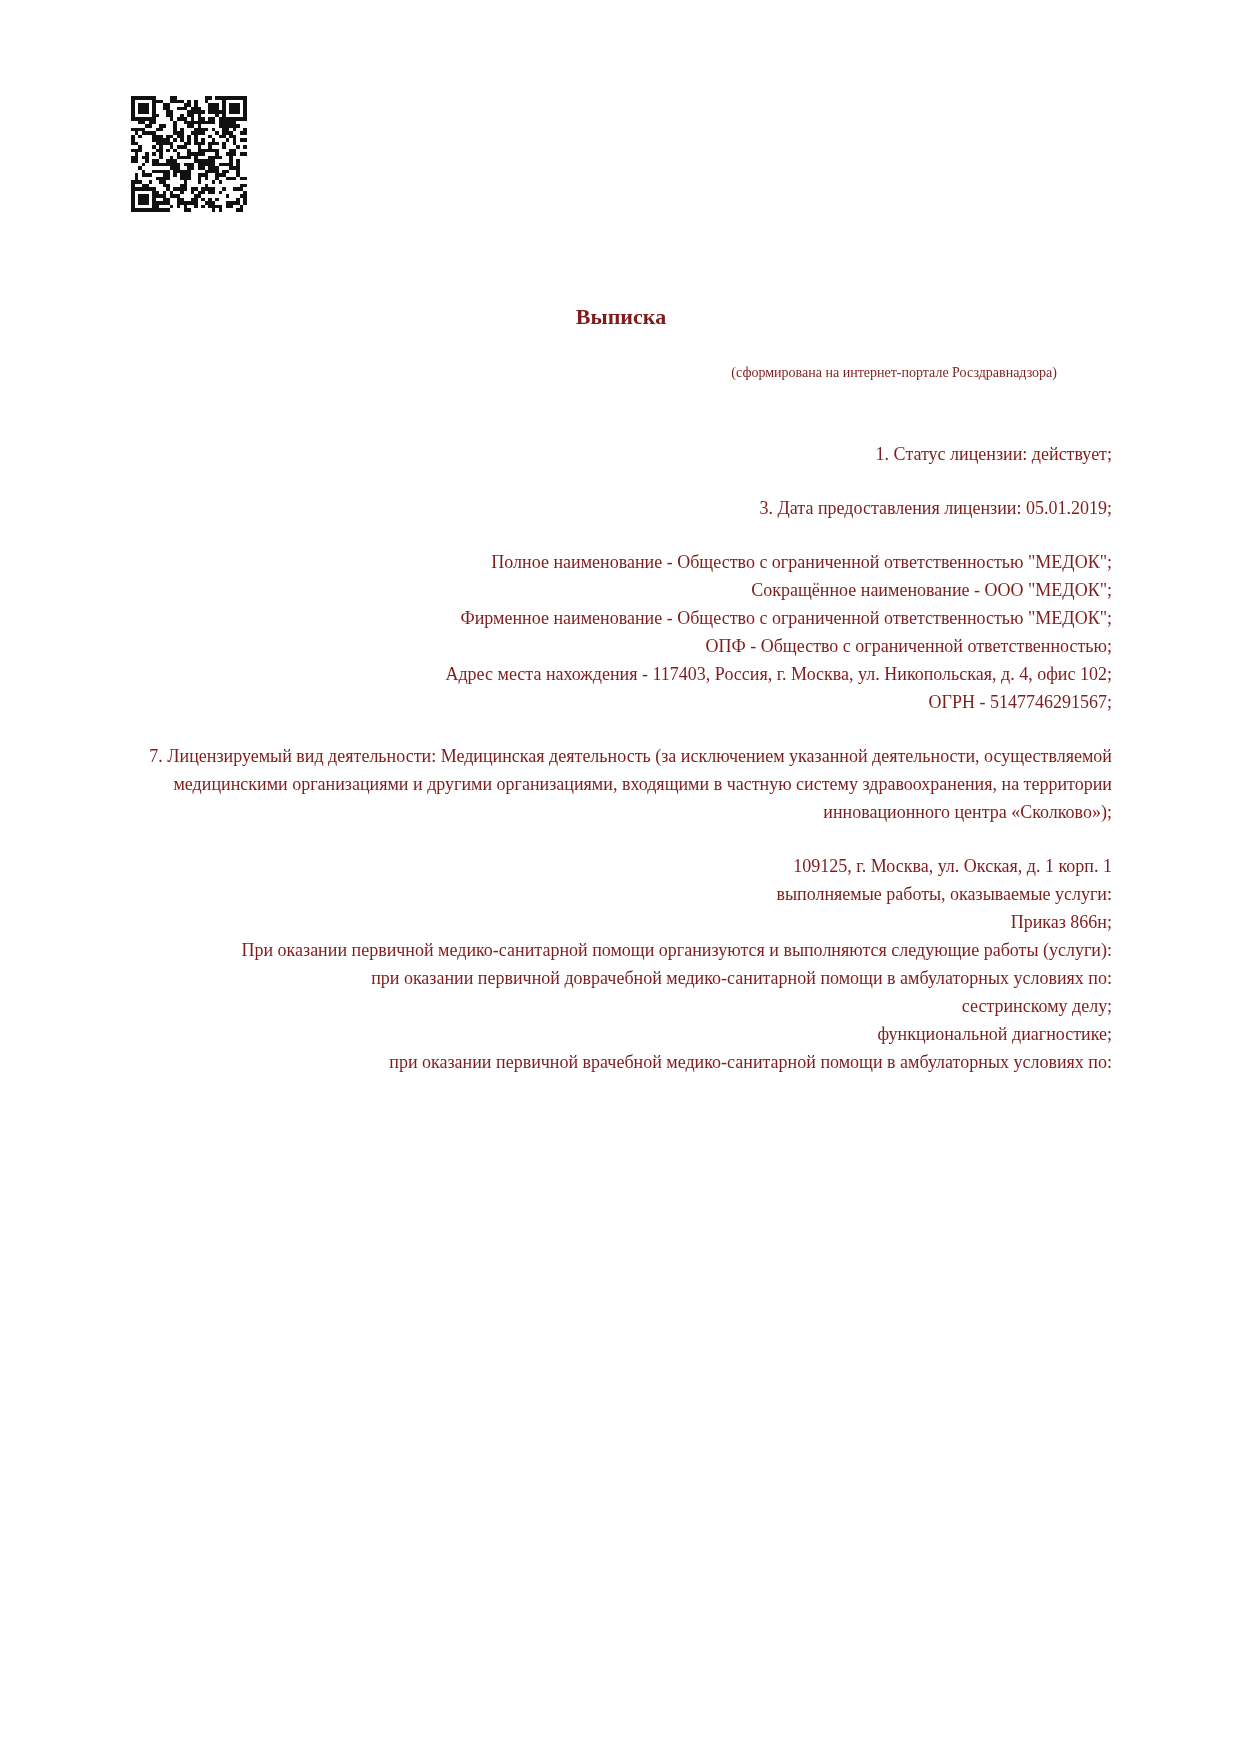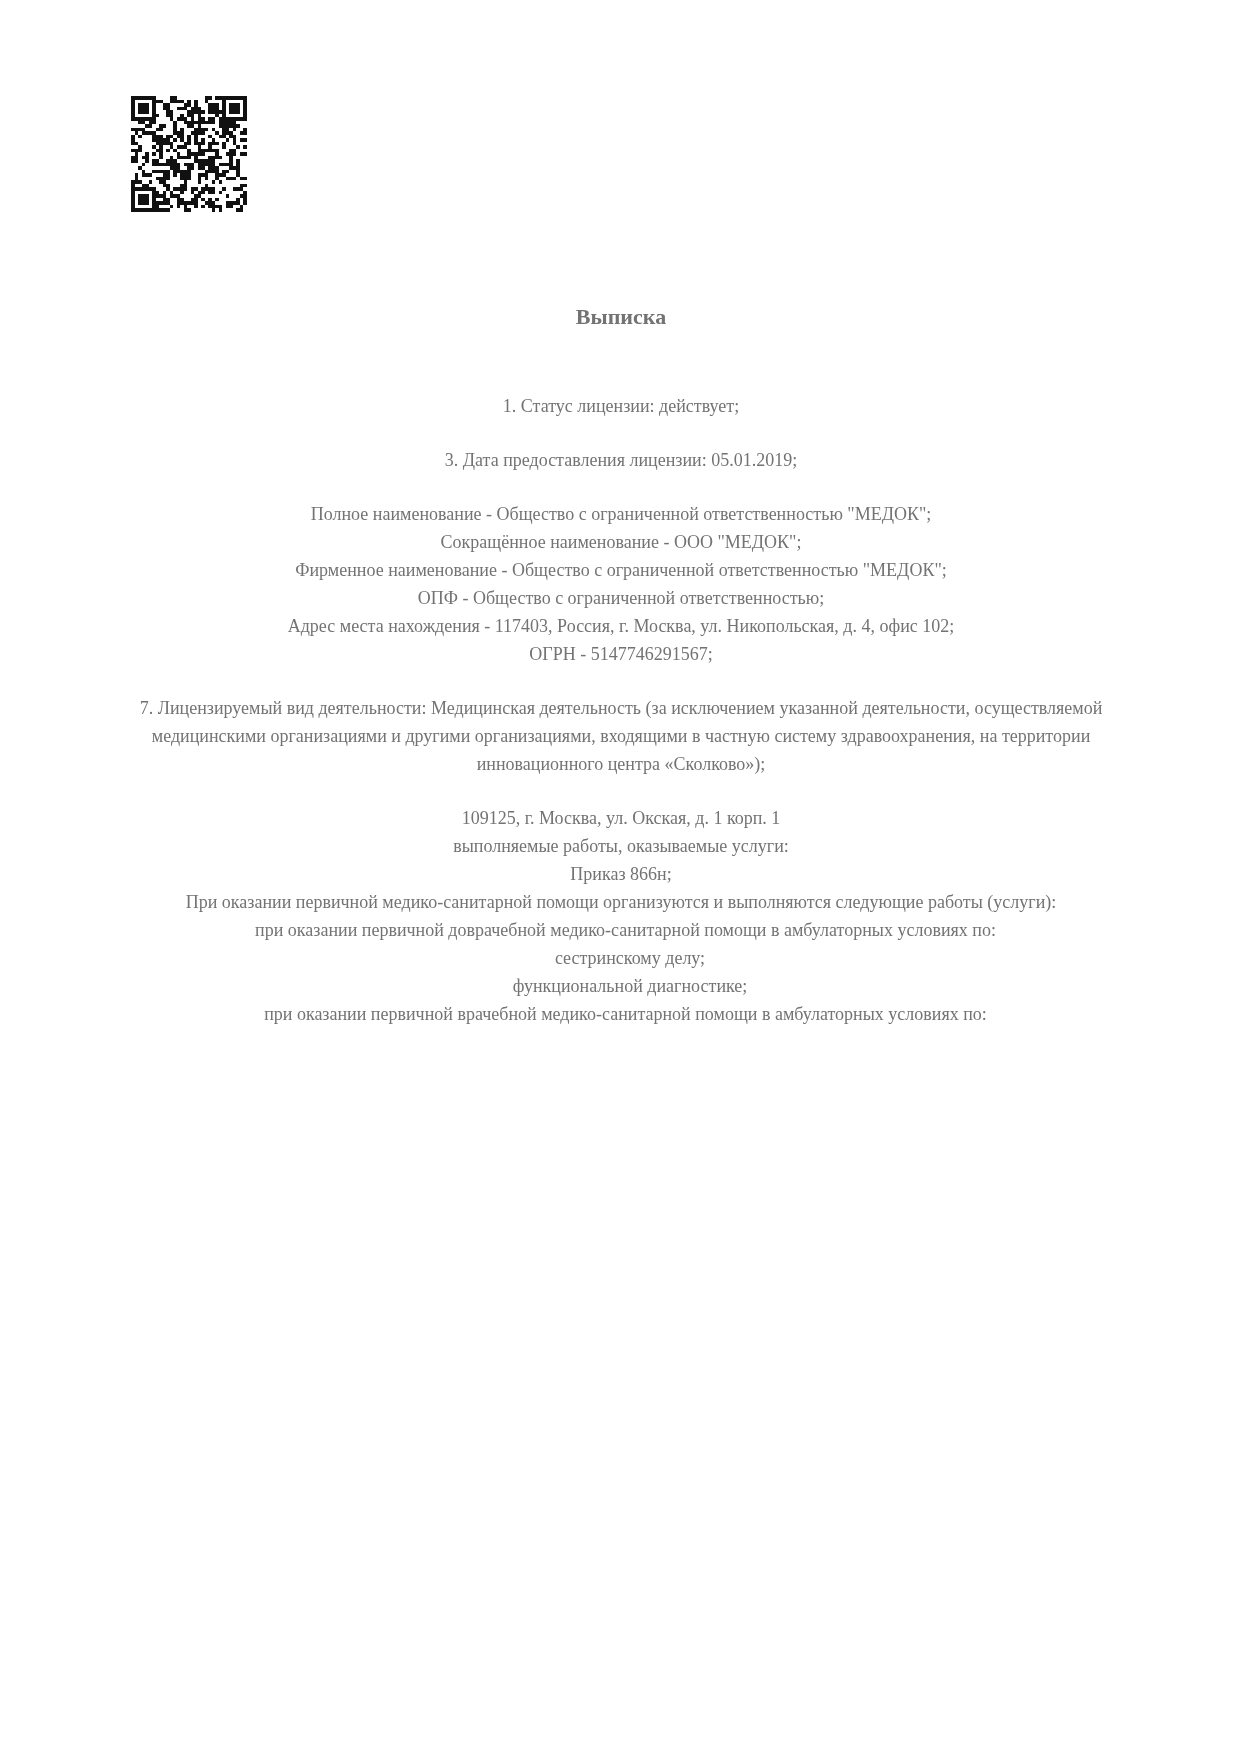--- a/index.html
+++ b/index.html
@@ -3,21 +3,21 @@
 <meta charset="utf-8">
 <style>
   * { margin: 0; padding: 0; box-sizing: border-box; }
   html, body { background: #ffffff; }
   .page {
     position: relative;
     width: 1240px;
     height: 1566px;
     margin: 0 auto;
     background: #ffffff;
-    color: #737373;
+    color: #7f1d1d;
     font-family: "Liberation Serif", serif;
     overflow: hidden;
   }
   .qr {
     position: absolute;
     left: 131px;
     top: 96px;
     width: 116px;
     height: 116px;
   }
@@ -44,21 +44,21 @@
     line-height: 18px;
   }
   .doc-body {
     margin-top: 58px;
     font-size: 18px;
     line-height: 28px;
   }
   .para {
     margin-bottom: 26px;
     white-space: pre-wrap;
-    text-align: center;
+    text-align: right;
   }
 </style>
 </head>
 <body>
 
 <div class="page">
 
   <div class="qr">
       <svg viewBox="0 0 132 132" width="100%" height="100%" shape-rendering="crispEdges">
         <rect x="0" y="0" width="4" height="4" fill="#111"></rect>
@@ -612,20 +612,21 @@
         <rect x="100" y="128" width="4" height="4" fill="#111"></rect>
         <rect x="120" y="128" width="4" height="4" fill="#111"></rect>
         <rect x="124" y="128" width="4" height="4" fill="#111"></rect>
       </svg>
     </div>
 
   <div class="content">
 
     <div class="title"><span>Выписка</span><br></div>
 
+    <div class="subtitle">(сформирована на интернет-портале Росздравнадзора)</div>
 
     <div class="doc-body">
       <p class="para">1. Статус лицензии: действует;</p>
       <p class="para">3. Дата предоставления лицензии: 05.01.2019;</p>
       <p class="para">Полное наименование - Общество с ограниченной ответственностью "МЕДОК";
 Сокращённое наименование - ООО "МЕДОК";
 Фирменное наименование - Общество с ограниченной ответственностью "МЕДОК";
 ОПФ - Общество с ограниченной ответственностью;
 Адрес места нахождения - 117403, Россия, г. Москва, ул. Никопольская, д. 4, офис 102;
 ОГРН - 5147746291567;</p>

